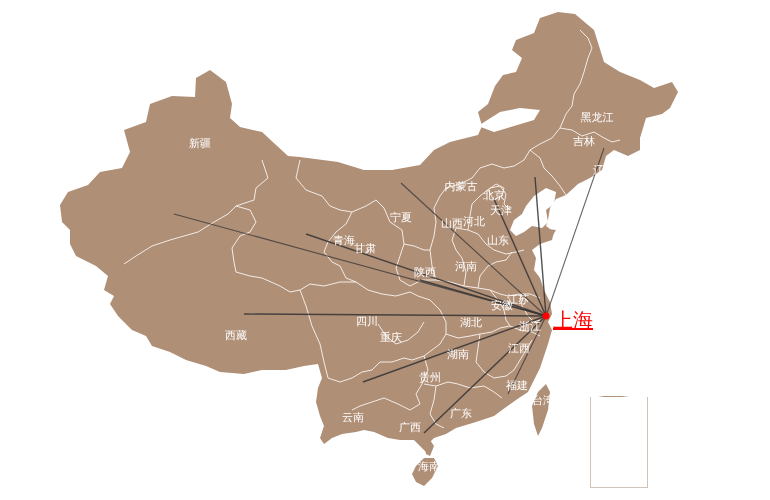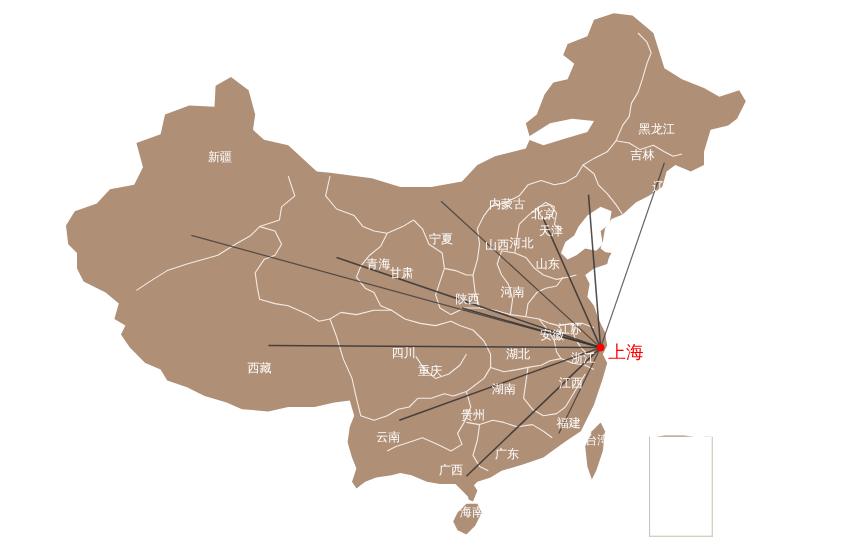--- a/index.html
+++ b/index.html
@@ -4,21 +4,21 @@
   <style>
     html, body { margin: 0; padding: 0; background: #ffffff; }
     body { width: 770px; height: 500px; overflow: hidden; position: relative; font-family: "DejaVu Sans", sans-serif; }
     #map-root { position: absolute; left: 0; top: 0; width: 770px; height: 500px; }
     svg { display: block; }
     .land { fill: #b08f77; stroke: none; }
     .border { fill: none; stroke: #f3ebe4; stroke-width: 1; stroke-linejoin: round; }
     .flow { stroke: #333333; stroke-width: 1.4; fill: none; opacity: 0.85; }
     .flow.thin { stroke-width: 1.1; opacity: 0.75; }
     .prov-label { position: absolute; color: #ffffff; font-size: 11px; white-space: nowrap; transform: translate(-50%, -50%); line-height: 1; pointer-events: auto; }
-    .target-label { position: absolute; font-size: 16px; white-space: nowrap; transform: translate(0, -50%); line-height: 1; }
+    .target-label { position: absolute; font-size: 20px; white-space: nowrap; transform: translate(0, -50%); line-height: 1; text-decoration: underline; }
     .inset { position: absolute; left: 590px; top: 397px; width: 56px; height: 90px; border: 1px solid #cfc2b6; border-top: none; background: #ffffff; }
   </style>
 </head>
 <body>
 
 <div id="map-root">
   <svg id="map-svg" width="770" height="500" viewBox="0 0 770 500">
 
     <path class="land" d="
       M 60 205 L 68 192 L 88 185 L 100 172 L 122 168 L 130 152 L 124 130 L 146 122 L 150 104 L 172 96 L 195 97 L 196 78 L 210 70 L 226 82 L 232 104 L 230 118 L 240 127 L 262 132 L 288 156 L 300 157 L 338 162 L 364 170 L 392 170 L 420 165 L 434 150 L 450 142 L 478 135 L 482 126 L 478 112 L 488 104 L 495 86 L 503 75 L 516 72 L 522 58 L 512 50 L 516 40 L 534 33 L 540 18 L 558 12 L 575 14 L 594 30 L 604 62 L 620 72 L 640 80 L 654 88 L 672 82 L 678 92 L 670 108 L 662 114 L 646 118 L 640 138 L 640 150 L 628 156 L 614 150 L 606 156 L 602 170 L 590 178 L 578 184 L 566 195 L 556 199 L 550 208 L 548 220 L 546 226 L 554 232 L 552 240 L 540 244 L 532 250 L 536 258 L 534 270 L 540 278 L 544 290 L 550 302 L 552 314 L 548 322 L 552 330 L 548 344 L 544 356 L 540 368 L 534 380 L 528 392 L 516 400 L 502 410 L 494 416 L 476 422 L 456 428 L 446 434 L 434 438 L 428 444 L 426 452 L 420 446 L 414 440 L 400 440 L 388 438 L 374 432 L 364 430 L 356 432 L 342 434 L 332 438 L 324 444 L 320 438 L 324 426 L 320 416 L 316 402 L 318 388 L 322 378 L 318 364 L 304 366 L 286 370 L 262 370 L 244 374 L 220 372 L 206 366 L 186 360 L 170 352 L 152 346 L 146 336 L 132 330 L 118 316 L 110 304 L 114 296 L 104 290 L 108 276 L 96 266 L 76 256 L 70 244 L 70 230 L 62 222 Z"></path>
@@ -111,21 +111,21 @@
       <div class="prov-label" style="left: 597px; top: 117px;">黑龙江</div>
       <div class="prov-label" style="left: 367px; top: 321px;">四川</div>
       <div class="prov-label" style="left: 391px; top: 337px;">重庆</div>
       <div class="prov-label" style="left: 471px; top: 322px;">湖北</div>
       <div class="prov-label" style="left: 502px; top: 305px;">安徽</div>
       <div class="prov-label" style="left: 518px; top: 299px;">江苏</div>
       <div class="prov-label" style="left: 530px; top: 326px;">浙江</div>
       <div class="prov-label" style="left: 458px; top: 354px;">湖南</div>
       <div class="prov-label" style="left: 487px; top: 348px; margin-left: 32px;">江西</div>
       <div class="prov-label" style="left: 394px; top: 377px; margin-left: 36px;">贵州</div>
-      <div class="prov-label" style="left: 353px; top: 397px;">云南</div>
+      <div class="prov-label" style="left: 353px; top: 417px;">云南</div>
       <div class="prov-label" style="left: 410px; top: 427px;">广西</div>
       <div class="prov-label" style="left: 461px; top: 413px;">广东</div>
       <div class="prov-label" style="left: 517px; top: 385px;">福建</div>
       <div class="prov-label" style="left: 543px; top: 400px;">台湾</div>
       <div class="prov-label" style="left: 429px; top: 466px;">海南</div>
     </div>
 
   <div id="target-label" class="target-label" style="left: 553px; top: 320px; color: rgb(255, 0, 0);">上海</div>
 </div>
 

